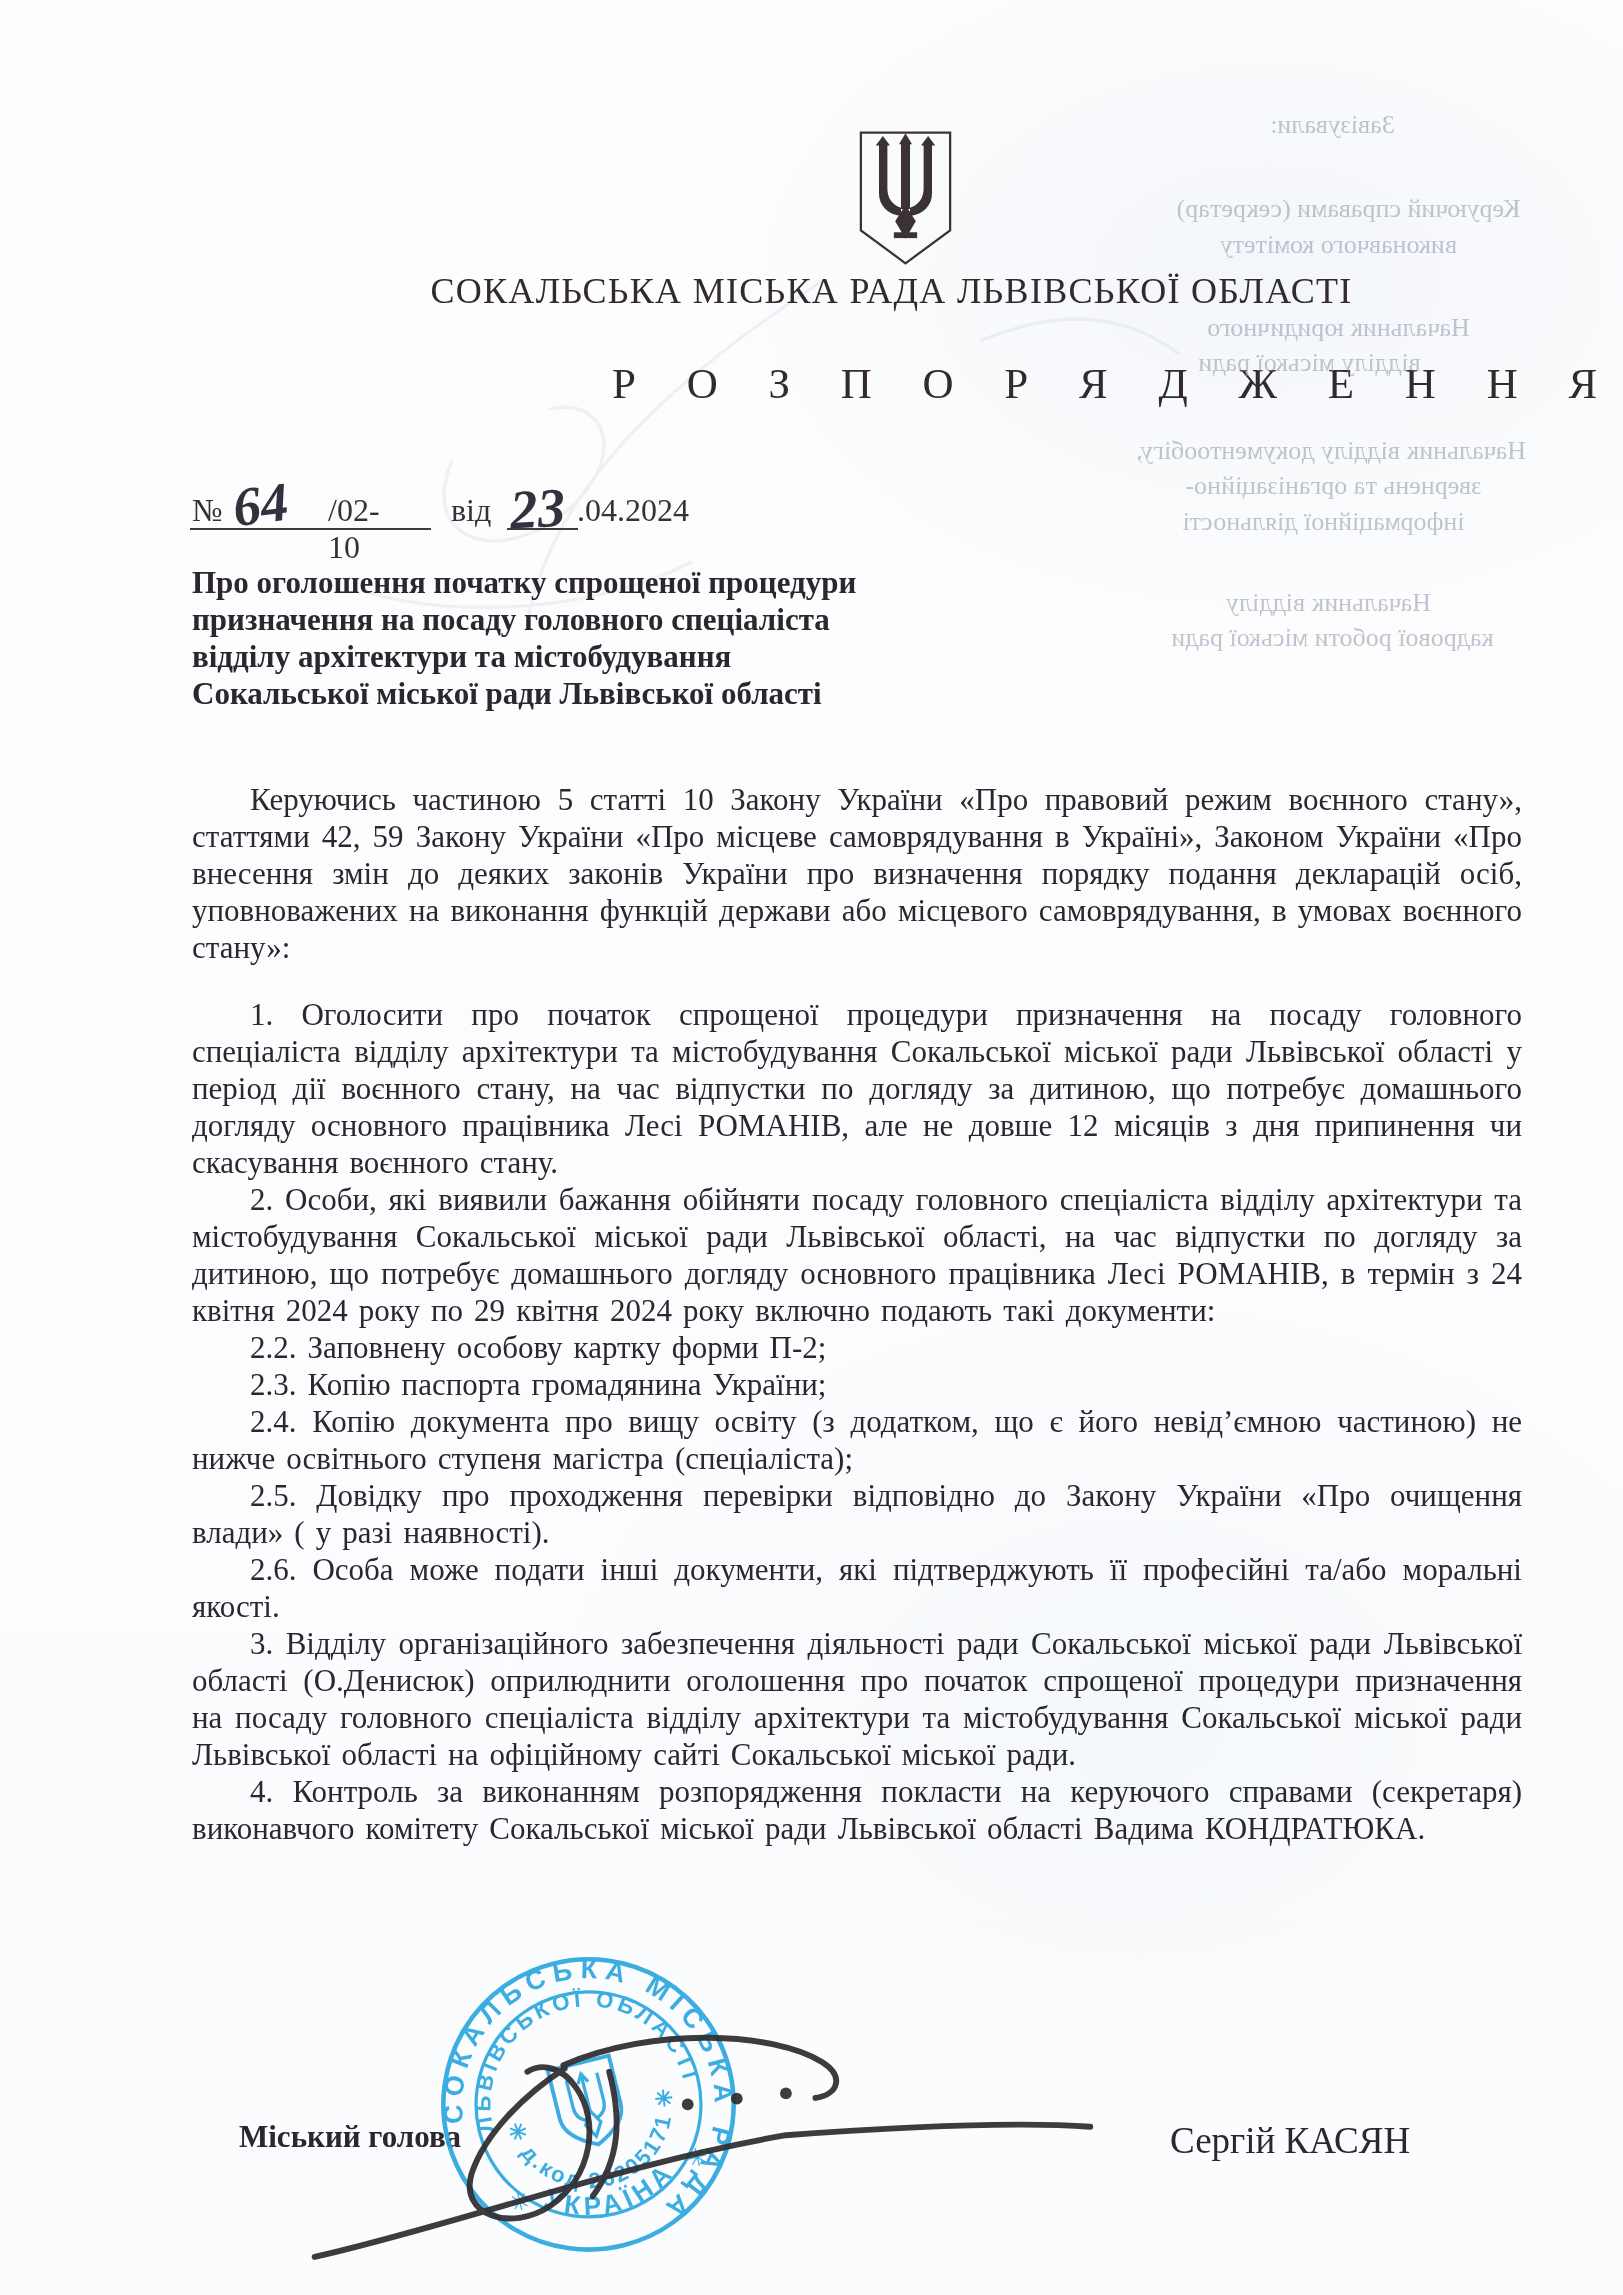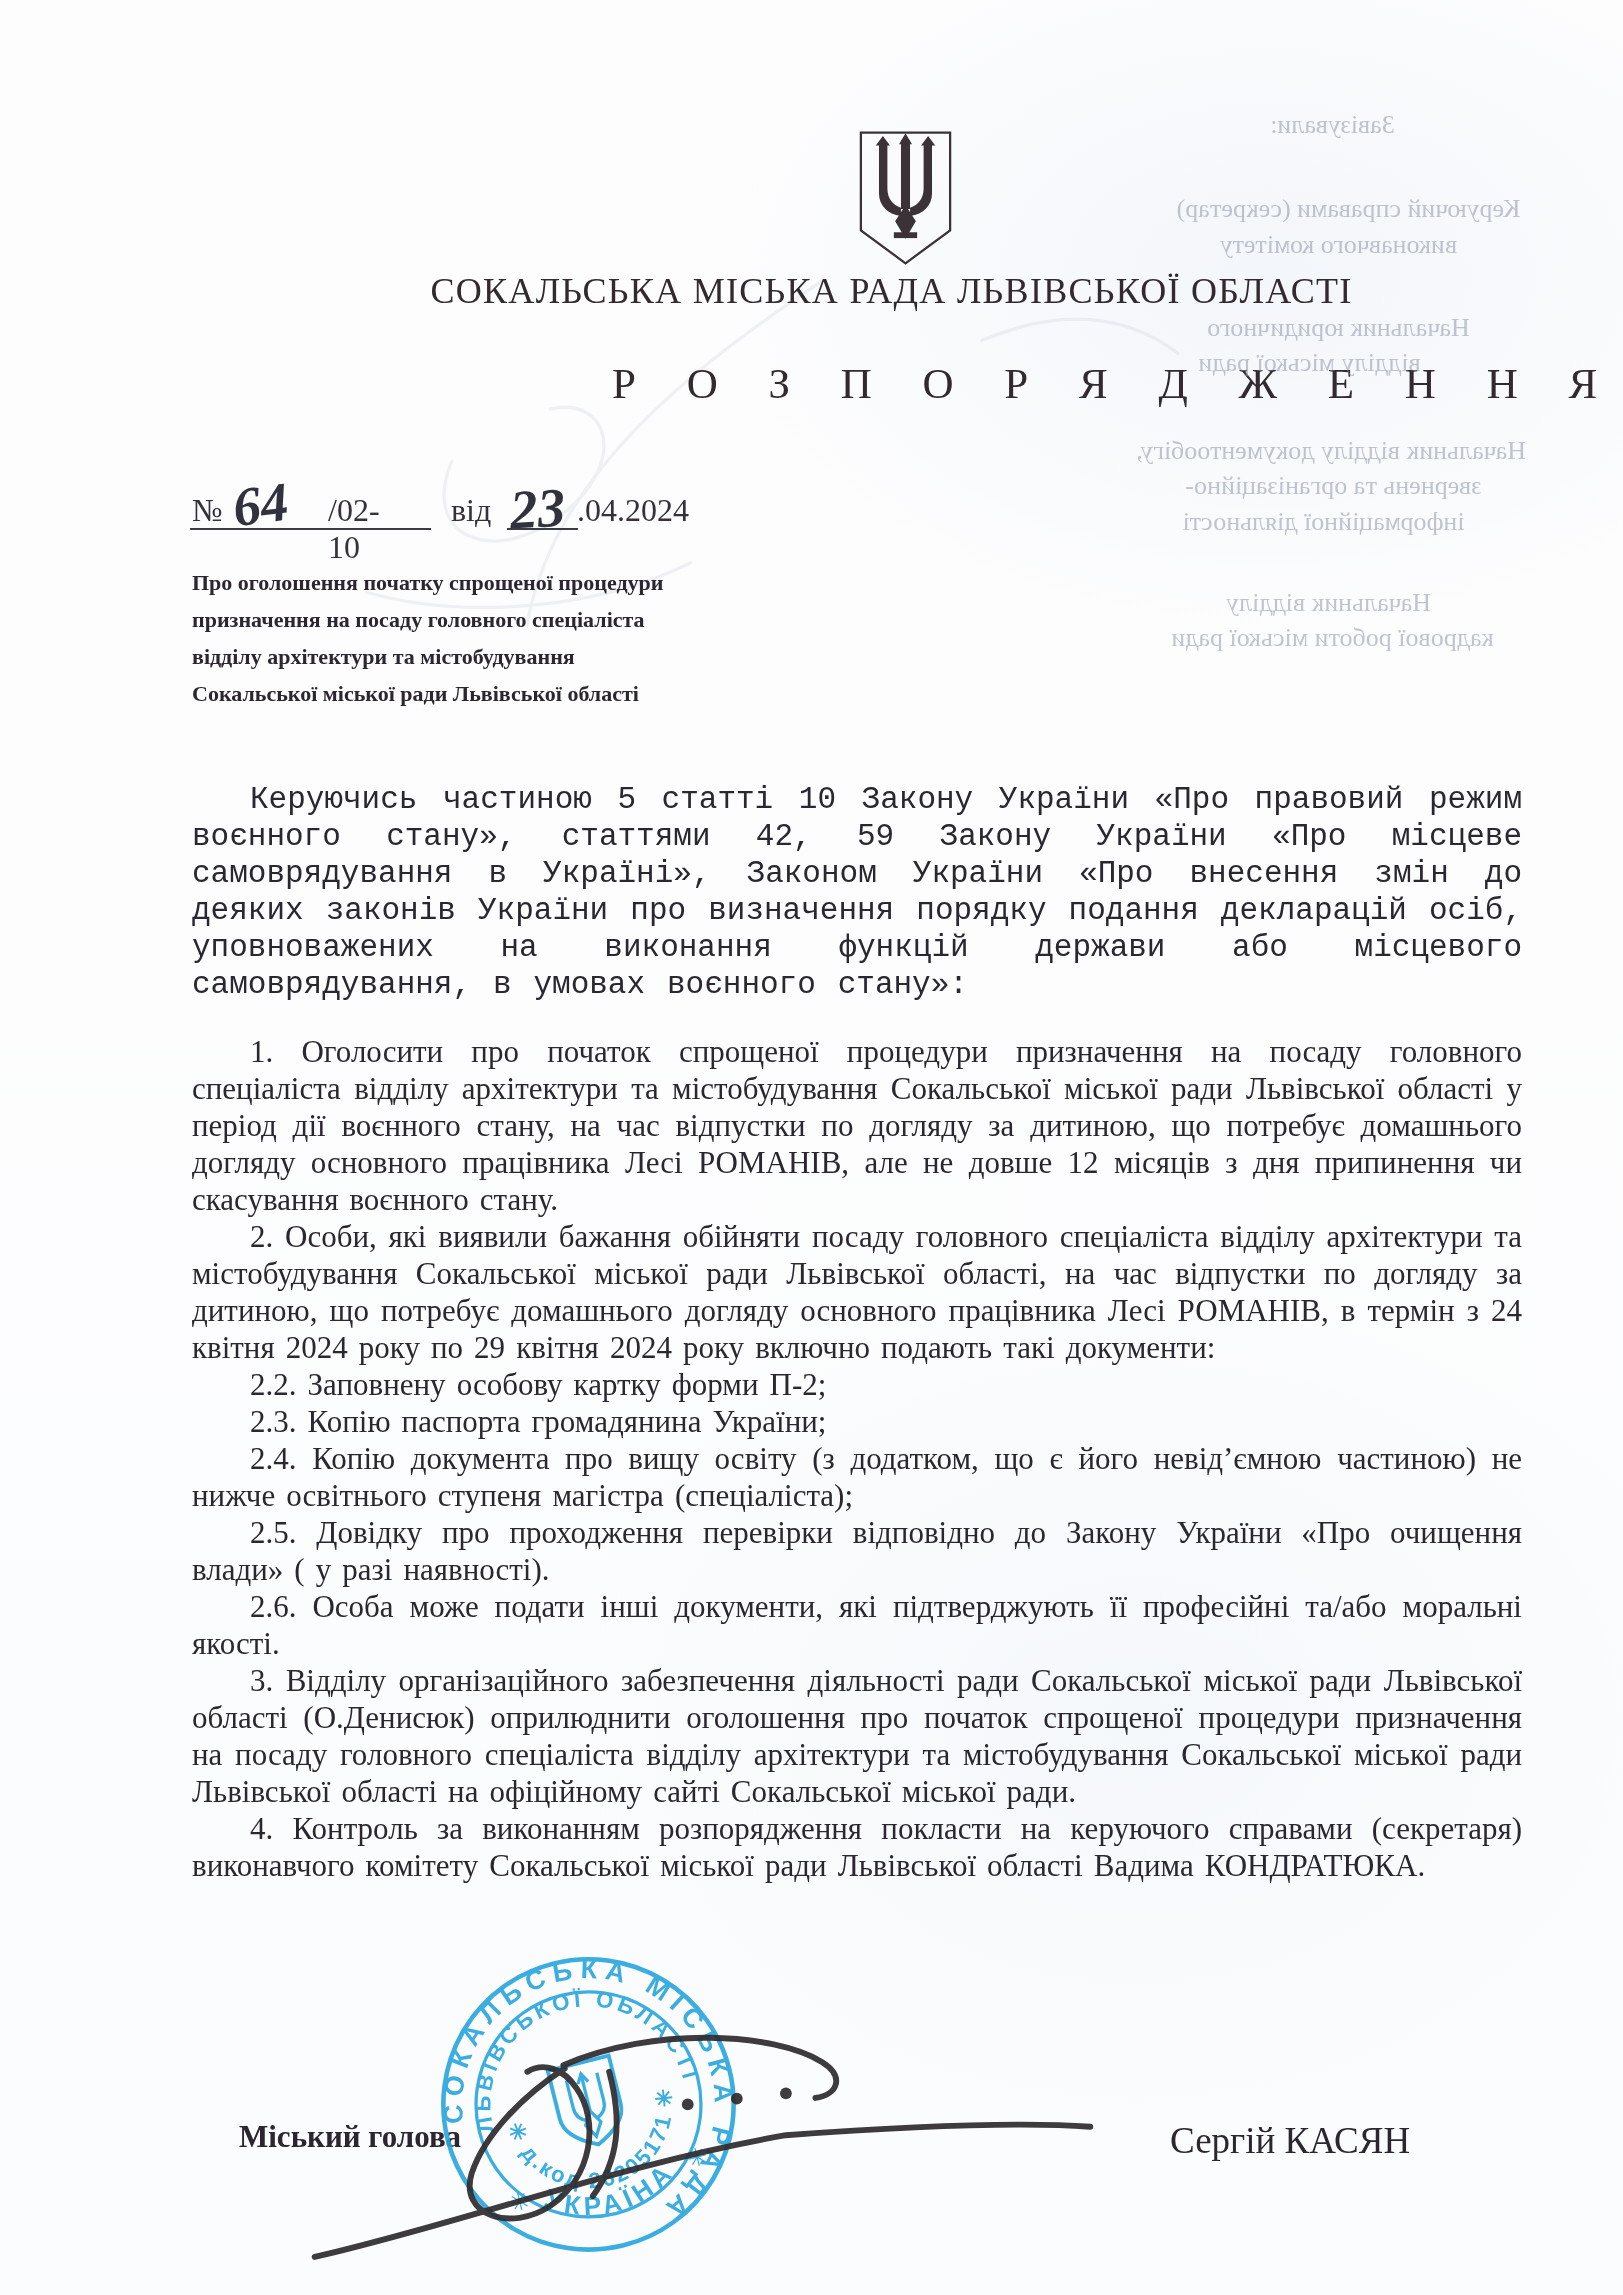--- a/index.html
+++ b/index.html
@@ -24,26 +24,26 @@
   .hand-num{position:absolute;left:41px;top:-10.5px;transform:rotate(-7deg);}
   .hand-day{position:absolute;left:318px;top:-6.5px;transform:rotate(-3deg);}
   .numline .suffix{position:absolute;left:136px;top:9.2px;}
   .numline .vid{position:absolute;left:259px;top:9.2px;}
   .numline .date{position:absolute;left:385px;top:9.2px;text-align:right;}
   .uline{position:absolute;height:0;border-bottom:2.6px solid #3b3b44;}
   .uline.u1{left:-2px;top:45px;width:241px;}
   .uline.u2{left:315px;top:45px;width:71px;}
   
   .subject{position:absolute;left:192px;top:564px;width:772px;font-weight:700;
-    font-size:22px;line-height:37px;white-space:pre-line;color:#2b2630;}
+    font-size:31px;line-height:37px;white-space:pre-line;color:#2b2630;}
   
   .bodyflow{position:absolute;left:192px;top:781px;width:1330px;}
   .bodyflow p{margin:0;font-size:31px;line-height:37px;text-align:justify;
     text-indent:58px;word-spacing:3.3px;color:#2b2731;}
-  .bodyflow p.intro{margin-bottom:30px;font-family:Liberation Mono, monospace;}
+  .bodyflow p.intro{margin-bottom:30px;}
   
   .sig-title{position:absolute;left:239px;top:2119px;font-size:31px;font-weight:700;color:#2b2630;}
   .sig-name{position:absolute;left:1170px;top:2119px;font-size:37px;font-weight:400;color:#2b2630;}
   .stamp{position:absolute;left:425px;top:1941px;width:327px;height:340px;}
   .sig-strokes{position:absolute;left:249px;top:2003px;width:884px;height:288px;}
   
   .bleed{position:absolute;width:367px;text-align:center;font-size:26px;line-height:30px;
     color:#8d96aa;opacity:.55;transform:scaleX(-1);white-space:nowrap;}
   .swirls{position:absolute;left:0;top:0;width:1624px;height:2295px;pointer-events:none;}
 </style>

